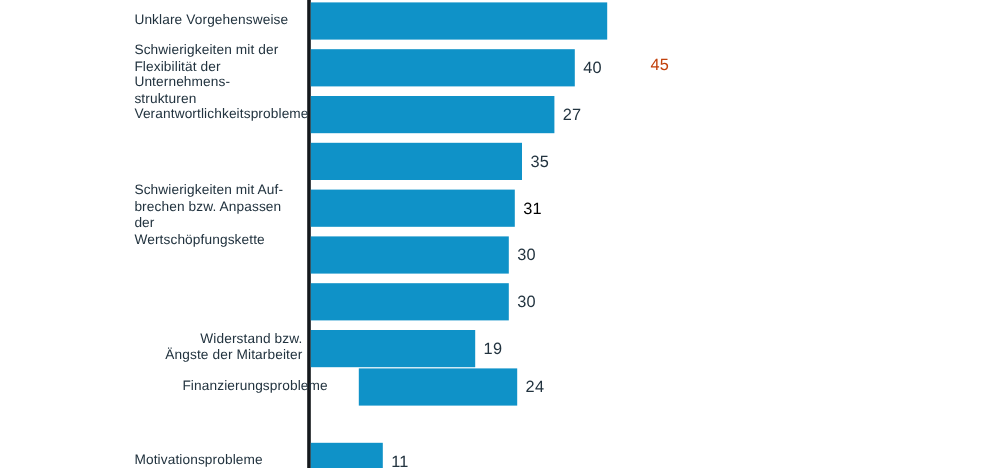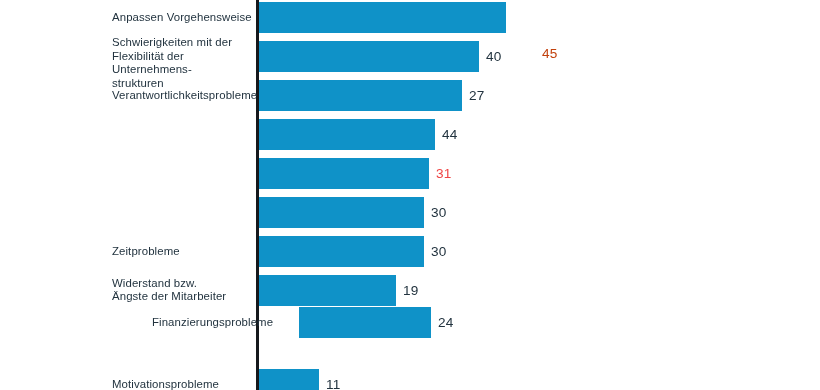--- a/index.html
+++ b/index.html
@@ -60,55 +60,57 @@
     letter-spacing: 0.2px;
   }
 </style>
 </head>
 <body>
 
 <div id="chart-root">
   <div id="axis-line" style="background: rgb(21, 24, 28);"></div>
   <div id="rows">
       <div class="bar-row" style="top: 2px; height: 31px;">
-        <div class="cat-label" style="top: 8.7px; left: 112px; color: rgb(34, 51, 63);">Anpassen Vorgehensweise</div>
+        <div class="cat-label" style="top: 8.7px; left: 112px; color: rgb(34, 51, 63);">Unklare Vorgehensweise</div>
         <div class="bar" style="width: 247px; height: 31px; left: 259px; background: rgb(15, 146, 200);"></div>
         <div class="bar-value" style="left: 542px; height: 31px; line-height: 31px; color: #c2410c; margin-top: 36px;">45</div>
       </div>
       <div class="bar-row" style="top: 41px; height: 31px; padding-left: 19px;">
         <div class="cat-label" style="top: -4.9px; left: 112px; color: rgb(34, 51, 63);">Schwierigkeiten mit der
 Flexibilität der Unternehmens-
 strukturen</div>
         <div class="bar" style="width: 220px; height: 31px; left: 259px; background: rgb(15, 146, 200);"></div>
         <div class="bar-value" style="left: 486px; height: 31px; line-height: 31px; color: rgb(34, 51, 63);">40</div>
       </div>
       <div class="bar-row" style="top: 80px; height: 31px; padding-left: 16px;">
         <div class="cat-label" style="top: 8.7px; left: 112px; color: rgb(34, 51, 63);">Verantwortlichkeitsprobleme</div>
         <div class="bar" style="width: 203px; height: 31px; left: 259px; background: rgb(15, 146, 200);"></div>
         <div class="bar-value" style="left: 469px; height: 31px; line-height: 31px; color: rgb(34, 51, 63);">27</div>
       </div>
       <div class="bar-row" style="top: 119px; height: 31px;">
         <div class="bar" style="width: 176px; height: 31px; left: 259px; background: rgb(15, 146, 200);"></div>
-        <div class="bar-value" style="left: 442px; height: 31px; line-height: 31px; color: rgb(34, 51, 63);">44</div>
+        <div class="bar-value" style="left: 442px; height: 31px; line-height: 31px; color: rgb(34, 51, 63);">35</div>
       </div>
       <div class="bar-row" style="top: 158px; height: 31px;">
+        <div class="cat-label" style="top: -4.9px; left: 112px; color: rgb(34, 51, 63);">Schwierigkeiten mit Auf-
+brechen bzw. Anpassen der
+Wertschöpfungskette</div>
         <div class="bar" style="width: 170px; height: 31px; left: 259px; background: rgb(15, 146, 200);"></div>
-        <div class="bar-value" style="left: 436px; height: 31px; line-height: 31px; color: #ef4444;">31</div>
+        <div class="bar-value" style="left: 436px; height: 31px; line-height: 31px; color: #000000;">31</div>
       </div>
       <div class="bar-row" style="top: 197px; height: 31px;">
         <div class="bar" style="width: 165px; height: 31px; left: 259px; background: rgb(15, 146, 200);"></div>
         <div class="bar-value" style="left: 431px; height: 31px; line-height: 31px; color: rgb(34, 51, 63);">30</div>
       </div>
       <div class="bar-row" style="top: 236px; height: 31px;">
-        <div class="cat-label" style="top: 8.7px; left: 112px; color: rgb(34, 51, 63);">Zeitprobleme</div>
         <div class="bar" style="width: 165px; height: 31px; left: 259px; background: rgb(15, 146, 200);"></div>
         <div class="bar-value" style="left: 431px; height: 31px; line-height: 31px; color: rgb(34, 51, 63);">30</div>
       </div>
       <div class="bar-row" style="top: 275px; height: 31px;">
-        <div class="cat-label" style="top: 1.9px; left: 112px; color: rgb(34, 51, 63);">Widerstand bzw.
+        <div class="cat-label" style="top: 1.9px; left: 112px; color: rgb(34, 51, 63); text-align: right;">Widerstand bzw.
 Ängste der Mitarbeiter</div>
         <div class="bar" style="width: 137px; height: 31px; left: 259px; background: rgb(15, 146, 200);"></div>
         <div class="bar-value" style="left: 403px; height: 31px; line-height: 31px; color: rgb(34, 51, 63);">19</div>
       </div>
       <div class="bar-row" style="top: 307px; height: 31px; margin-left: 40px;">
         <div class="cat-label" style="top: 8.7px; left: 112px; color: rgb(34, 51, 63);">Finanzierungsprobleme</div>
         <div class="bar" style="width: 132px; height: 31px; left: 259px; background: rgb(15, 146, 200);"></div>
         <div class="bar-value" style="left: 398px; height: 31px; line-height: 31px; color: rgb(34, 51, 63);">24</div>
       </div>
       <div class="bar-row" style="top: 369px; height: 31px;">

